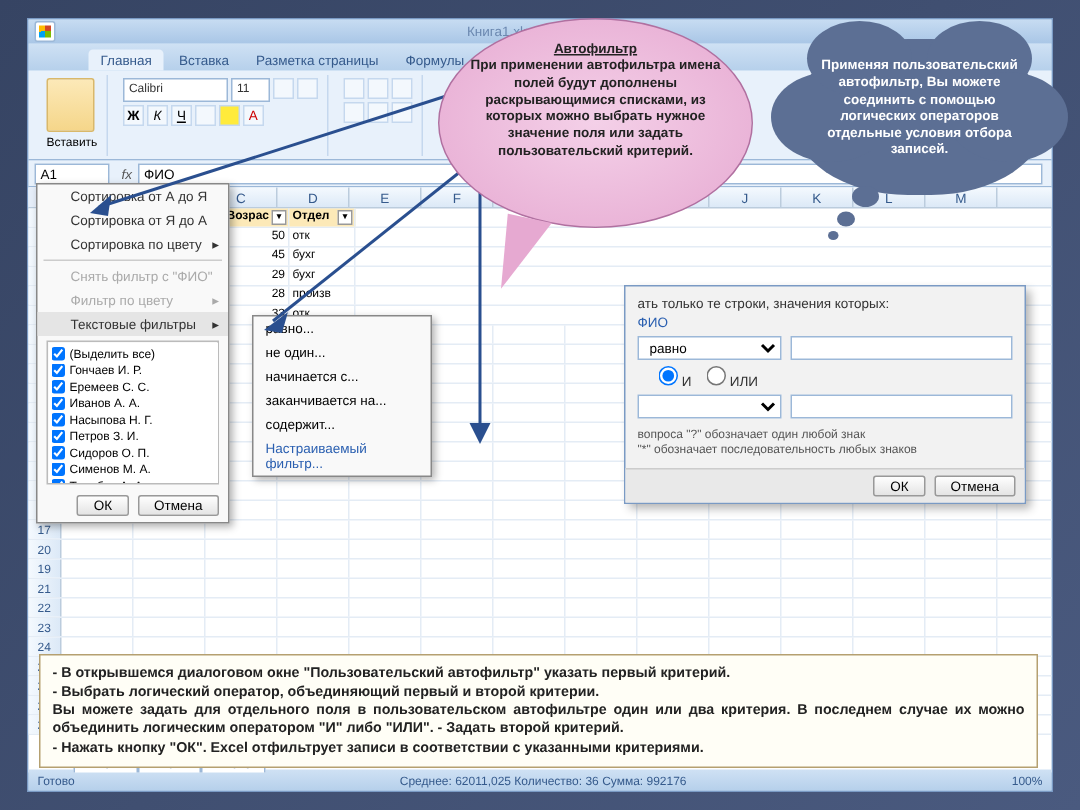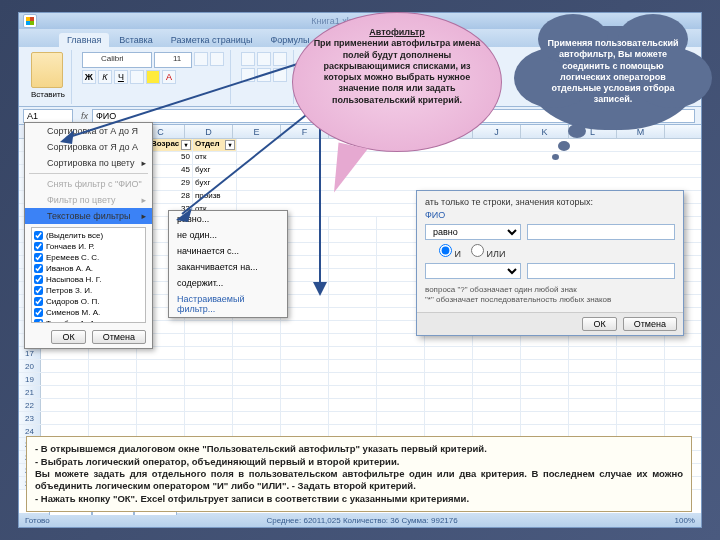--- a/index.html
+++ b/index.html
@@ -9,21 +9,21 @@
 .titlebar{height:16px;background:linear-gradient(#c7dcf2,#a9c6e6);display:flex;align-items:center;padding:0 4px;color:#4a6a95}
 .titlebar .logo{width:14px;height:14px;background:#fff;border:1px solid #9cb8d8;border-radius:2px;margin-right:4px;position:relative}
 .titlebar .logo::after{content:"";position:absolute;inset:2px;background:conic-gradient(#d24726 0 90deg,#7cbb00 90deg 180deg,#00a1f1 180deg 270deg,#ffbb00 270deg 360deg)}
 .titlebar .ttl{flex:1;text-align:center;font-size:9px;color:#6b88b0}
 .tabs{height:18px;background:linear-gradient(#cfe1f4,#b6d0eb);display:flex;align-items:flex-end;padding:0 40px;gap:2px;color:#355a8c;font-size:9px}
 .tab{padding:2px 8px;cursor:pointer}
 .tab.active{background:#e8f1fb;border-radius:3px 3px 0 0}
 .ribbon{height:60px;background:#e8f1fb;border-bottom:1px solid #9cb8d8;display:flex;align-items:center;padding:3px 6px;gap:4px}
 .rgrp{height:54px;border-right:1px solid #c5d8ee;padding:2px 6px;display:flex;flex-direction:column;gap:2px}
 .paste{width:32px;height:36px;background:linear-gradient(#fce9b8,#f5d68a);border:1px solid #d9b86a;border-radius:2px}
-.fontbox{height:16px;width:70px;background:#fff;border:1px solid #9cb8d8;font-size:8px;padding:1px 18px;color:#333}
+.fontbox{height:16px;width:70px;background:#fff;border:1px solid #9cb8d8;font-size:8px;padding:1px 3px;color:#333}
 .mini{width:14px;height:14px;background:#f3f8fd;border:1px solid #c5d8ee;display:inline-block}
 .formula{height:18px;background:#e8f1fb;display:flex;align-items:center;border-bottom:1px solid #9cb8d8}
 .namebox{width:50px;height:14px;background:#fff;border:1px solid #9cb8d8;margin:0 4px;padding:1px 3px;font-size:9px}
 .fx{padding:0 4px;color:#555;font-style:italic}
 .fxbar{flex:1;height:14px;background:#fff;border:1px solid #9cb8d8;margin-right:6px;padding:1px 3px;font-size:9px}
 .grid{position:relative;background:#fff;height:390px}
 .colhdr{height:14px;background:linear-gradient(#f4f9fe,#dce9f7);display:flex;border-bottom:1px solid #bcd}
 .ch{width:48px;border-right:1px solid #bcd;text-align:center;font-size:9px;color:#355a8c;line-height:14px}
 .ch:first-child{width:22px;background:#e6eef9}
 .rowhdr{width:22px;background:linear-gradient(90deg,#f4f9fe,#dce9f7);border-right:1px solid #bcd;text-align:center;font-size:8px;color:#355a8c;line-height:13px}
@@ -557,21 +557,21 @@
   </div>
 </div>
 
 <div class="menu">
   <div class="mi">Сортировка от А до Я</div>
   <div class="mi">Сортировка от Я до А</div>
   <div class="mi arrow">Сортировка по цвету</div>
   <div class="sep"></div>
   <div class="mi" style="color:#aaa">Снять фильтр с "ФИО"</div>
   <div class="mi arrow" style="color:#aaa">Фильтр по цвету</div>
-  <div class="mi arrow" style="background:#3b82f6">Текстовые фильтры</div>
+  <div class="mi arrow" style="background:#e5e5e5">Текстовые фильтры</div>
   <div class="chklist">
     <label class="chk">
           <input type="checkbox" checked="" style="">
           <span>(Выделить все)</span>
         </label>
     <div id="chk-names">
           <label class="chk">
             <input type="checkbox" checked="" style="">
             <span>Гончаев И. Р.</span>
           </label>

